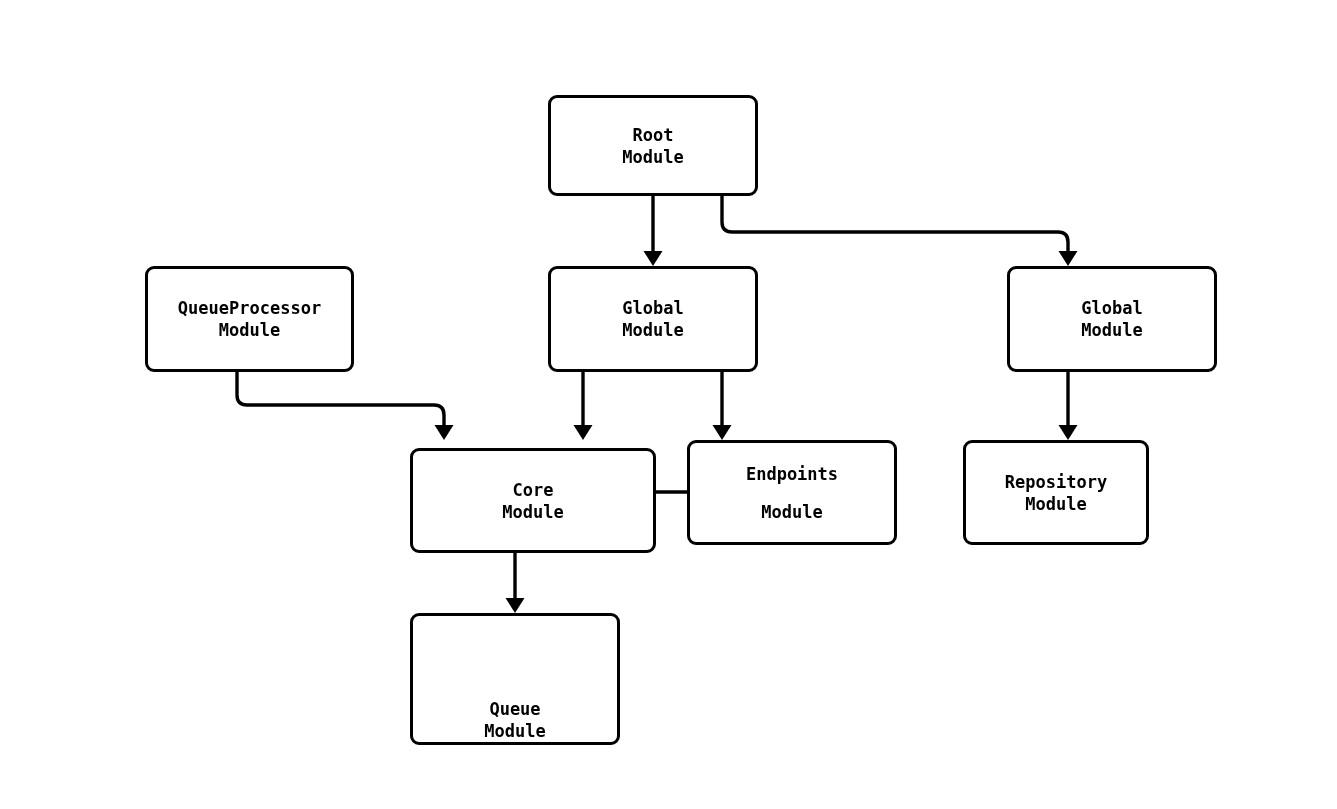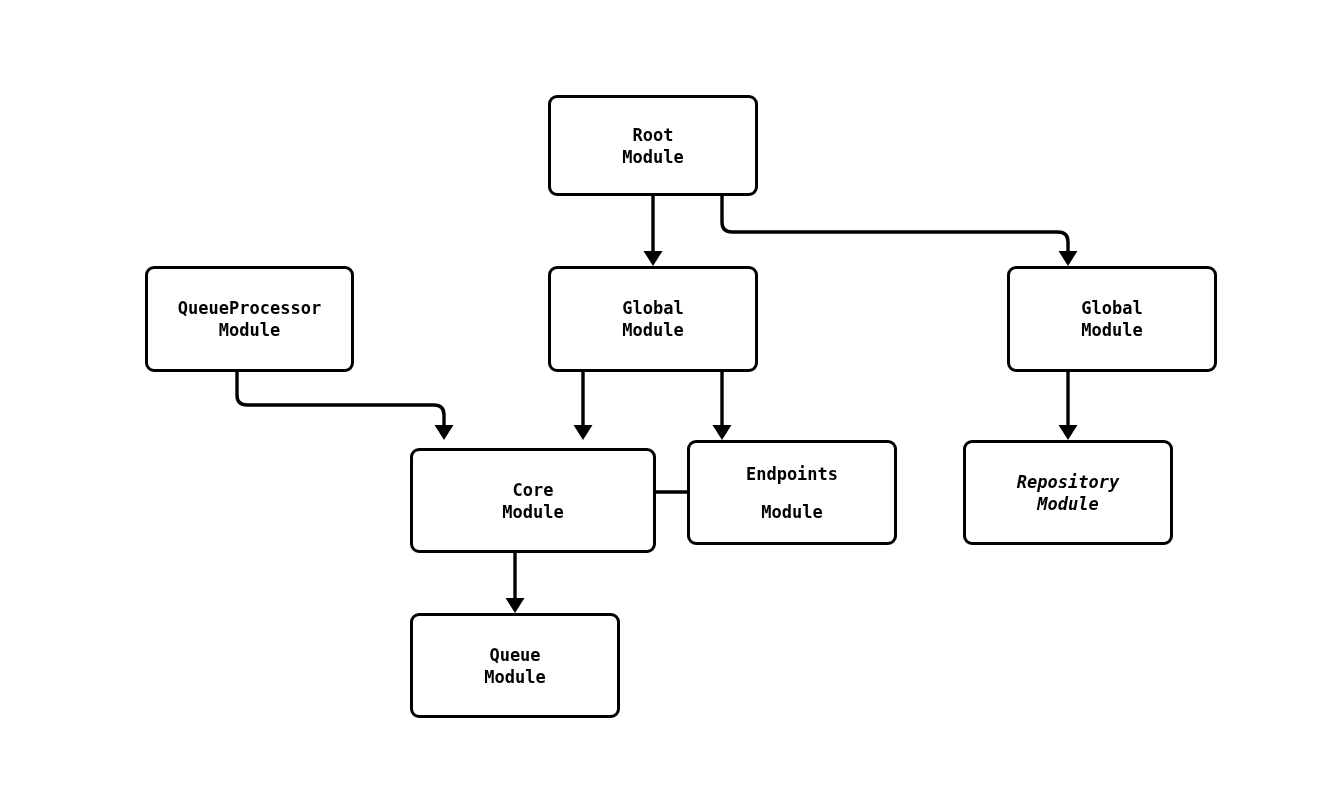--- a/index.html
+++ b/index.html
@@ -110,23 +110,23 @@
   <div class="node" id="node-core" style="left: 410px; top: 448px; width: 246px; height: 105px;">
     <div class="node-line">Core</div>
     <div class="node-line">Module</div>
   </div>
 
   <div class="node" id="node-endpoints" style="left: 687px; top: 440px; width: 210px; height: 105px; gap: 16px;">
     <div class="node-line">Endpoints</div>
     <div class="node-line">Module</div>
   </div>
 
-  <div class="node" id="node-repository" style="left: 963px; top: 440px; width: 210px; height: 105px; font-style: italic;">
+  <div class="node" id="node-repository" style="left: 963px; top: 440px; width: 186px; height: 105px;">
     <div class="node-line">Repository</div>
     <div class="node-line">Module</div>
   </div>
 
-  <div class="node" id="node-queue" style="left: 410px; top: 613px; width: 210px; height: 105px;">
+  <div class="node" id="node-queue" style="left: 410px; top: 613px; width: 210px; height: 132px; justify-content: flex-end;">
     <div class="node-line">Queue</div>
     <div class="node-line">Module</div>
   </div>
 
 </div>
 
 </body></html>

